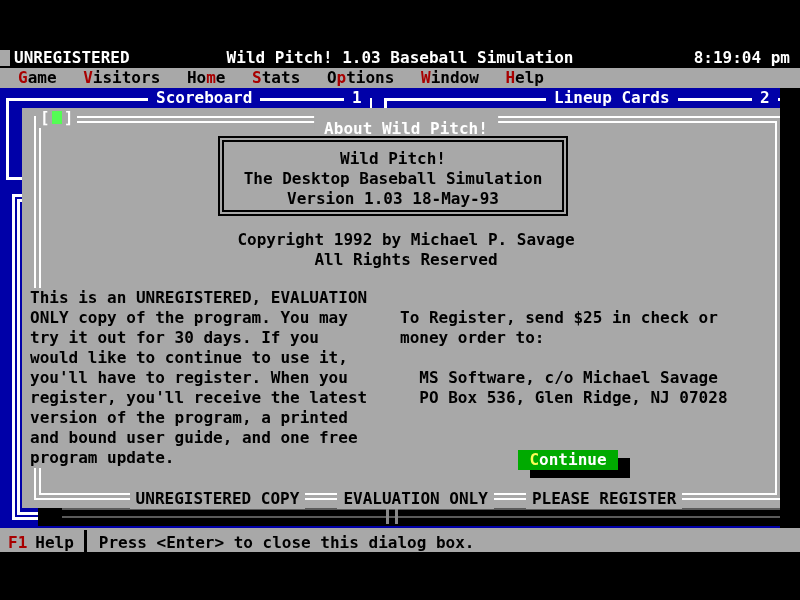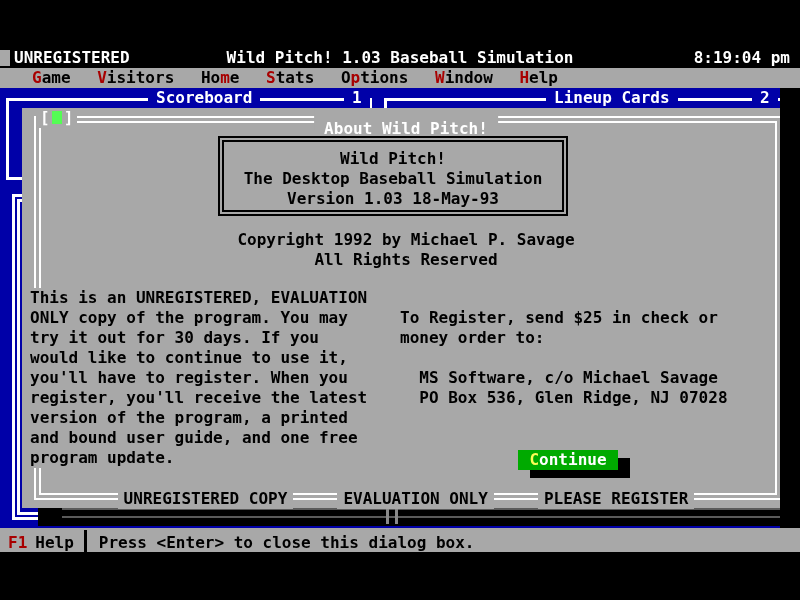--- a/index.html
+++ b/index.html
@@ -8,21 +8,21 @@
   .screen { position:relative; width:800px; height:600px; background:#000; overflow:hidden; }
 
   
   .titlebar { position:absolute; left:0; top:48px; width:800px; height:20px; background:#000; color:#fff; line-height:20px; }
   .tb-block { position:absolute; left:0; top:2px; width:10px; height:16px; background:#A8A8A8; }
   .tb-left { position:absolute; left:14px; }
   .tb-center { position:absolute; left:0; width:100%; text-align:center; }
   .tb-clock { position:absolute; right:10px; }
 
   
-  .menubar { position:absolute; left:0; top:68px; width:800px; height:20px; background:#A8A8A8; color:#000; line-height:20px; padding-left:32px; }
+  .menubar { position:absolute; left:0; top:68px; width:800px; height:20px; background:#A8A8A8; color:#000; line-height:20px; padding-left:18px; }
   .menu-item { display:inline-block; margin-right:17px; cursor:default; }
   .hot { color:#A80000; }
 
   
   .desktop { position:absolute; left:0; top:88px; width:780px; height:440px; background:#0000A8; overflow:hidden; }
   .win { position:absolute; border:3px solid #fff; }
   .win3 { position:absolute; border:8px double #fff; }
   .wtitle { position:absolute; background:#0000A8; color:#fff; line-height:20px; padding:0 8px; }
 
   
@@ -39,21 +39,21 @@
 
   .version-box { position:absolute; left:196px; top:28px; width:350px; height:80px; border:6px double #000; text-align:center; padding-top:7px; line-height:20px; background:#A8A8A8; }
   .copyright { position:absolute; left:0; top:122px; width:100%; text-align:center; line-height:20px; }
   .body-left { position:absolute; left:8px; top:180px; white-space:pre; line-height:20px; background:#A8A8A8; }
   .body-right { position:absolute; left:378px; top:200px; white-space:pre; line-height:20px; background:#A8A8A8; }
 
   .btn-shadow { position:absolute; left:508px; top:350px; width:100px; height:20px; background:#000; }
   .continue-btn { position:absolute; left:496px; top:342px; width:100px; height:20px; line-height:20px; background:#00AA00; color:#fff; text-align:center; cursor:pointer; }
   .btn-key { color:#FCFC54; }
 
-  .footer-row { position:absolute; left:0; top:381px; width:100%; display:flex; justify-content:center; gap:44px; line-height:20px; }
+  .footer-row { position:absolute; left:0; top:381px; width:100%; display:flex; justify-content:center; gap:32px; line-height:20px; }
   .footer-row span { background:#A8A8A8; padding:0 6px; white-space:nowrap; }
 
   
   .statusbar { position:absolute; left:0; top:528px; width:800px; height:24px; background:#A8A8A8; color:#000; display:flex; align-items:flex-end; padding-left:8px; }
   .sb-sep { width:3px; height:22px; background:#000; margin:0 12px 0 10px; }
   .sb-gap { width:8px; }
 </style>
 </head>
 <body>
 

